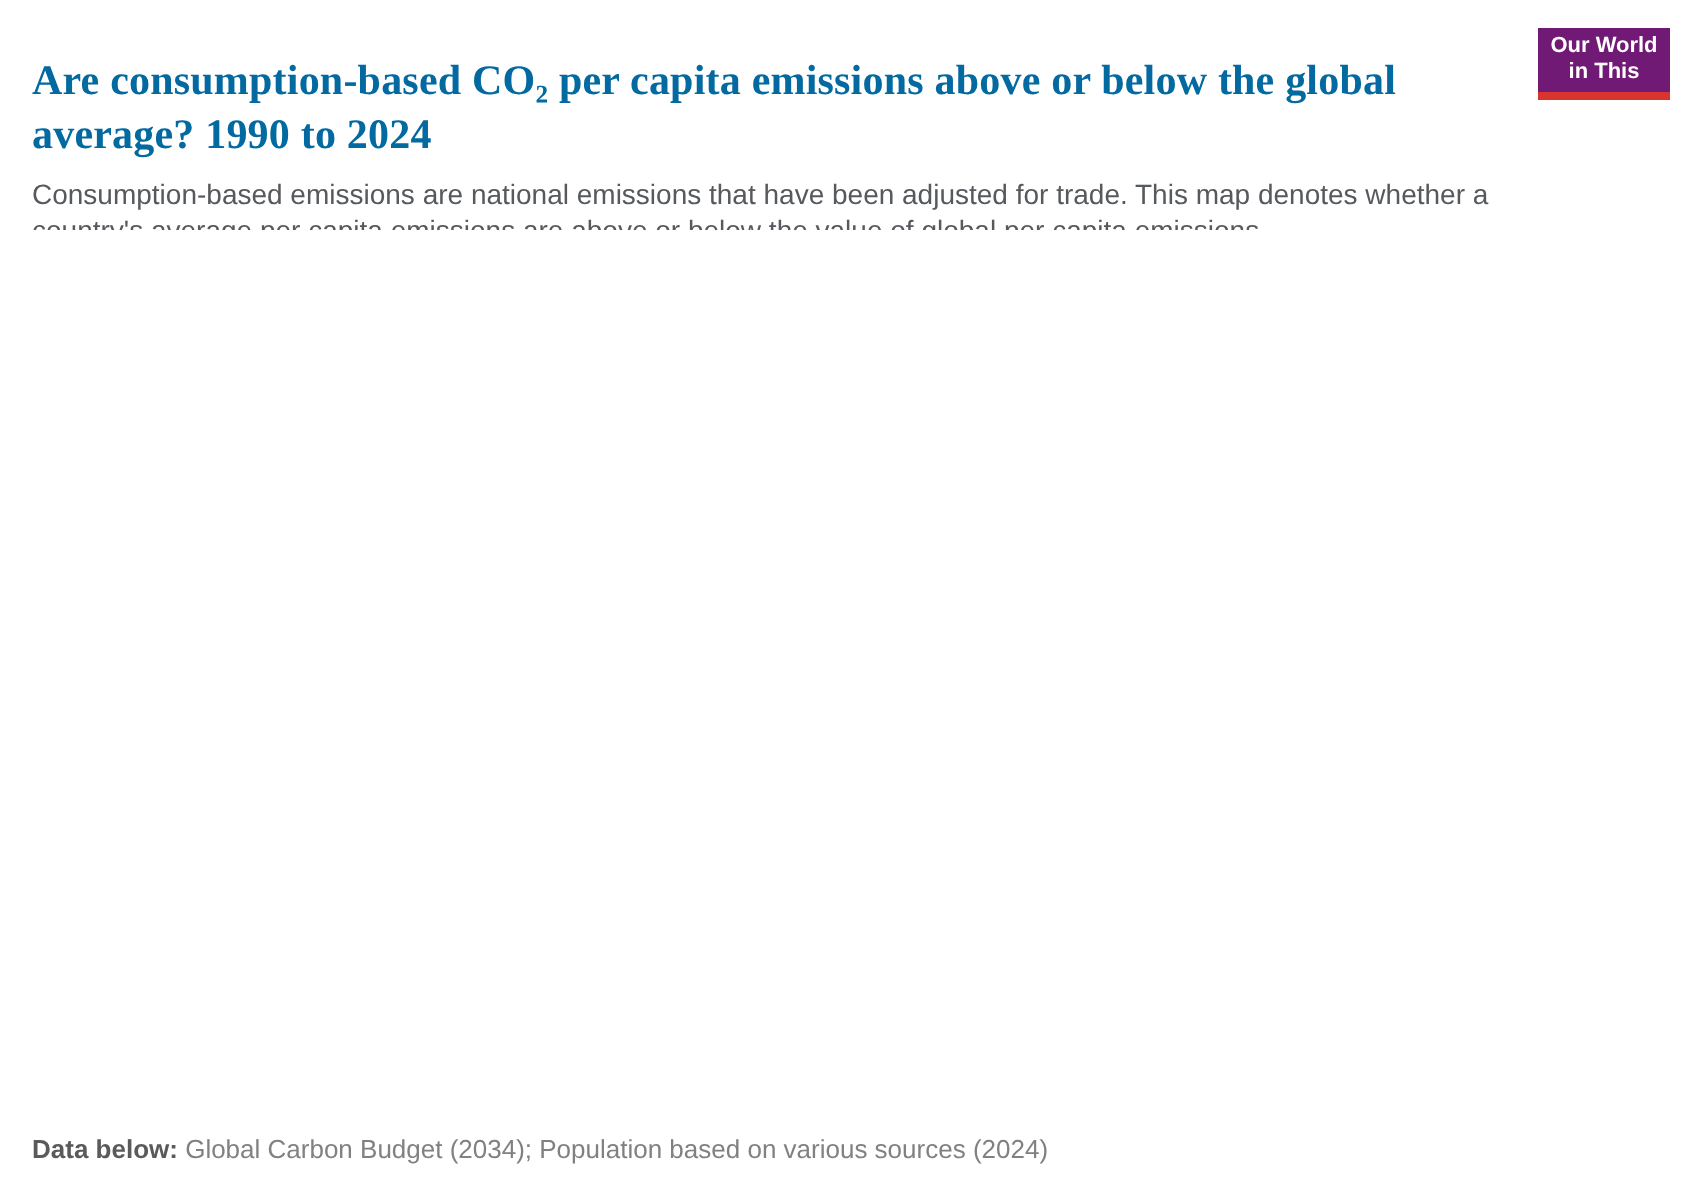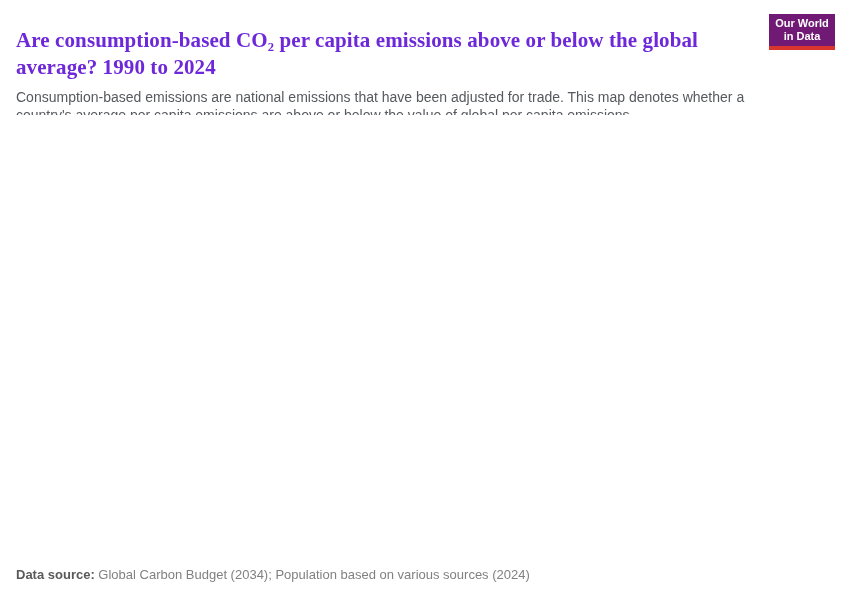--- a/index.html
+++ b/index.html
@@ -17,21 +17,21 @@
 
   .chart-title {
     position: absolute;
     left: 16px;
     top: 13px;
     width: 705px;
     font-family: "Liberation Serif", "DejaVu Serif", serif;
     font-weight: 700;
     font-size: 21px;
     line-height: 27px;
-    color: #6d28d9;
+    color: #0369a1;
     letter-spacing: 0.1px;
   }
 
   .chart-subtitle {
     position: absolute;
     left: 16px;
     top: 74px;
     width: 782px;
     font-size: 14px;
     line-height: 18px;
@@ -95,27 +95,27 @@
 </head>
 <body>
 
 <div class="frame">
 
   <h1 class="chart-title">Are consumption-based CO₂ per capita emissions above or below the global average? 1990 to 2024</h1>
 
   <div class="owid-logo">
     <div class="owid-logo-box">
       <span>Our World</span>
-      <span>in Data</span>
+      <span>in This</span>
     </div>
   </div>
 
   <p class="chart-subtitle">Consumption-based emissions are national emissions that have been adjusted for trade. This map denotes whether a country's average per capita emissions are above or below the value of global per capita emissions.</p>
 
   <div class="map-canvas"></div>
 
   <div class="chart-footer">
     <div>
-      <span class="source-label">Data source:</span><span> Global Carbon Budget (2034); Population based on various sources (2024)</span>
+      <span class="source-label">Data below:</span><span> Global Carbon Budget (2034); Population based on various sources (2024)</span>
     </div>
   </div>
 
 </div>
 
 </body></html>

